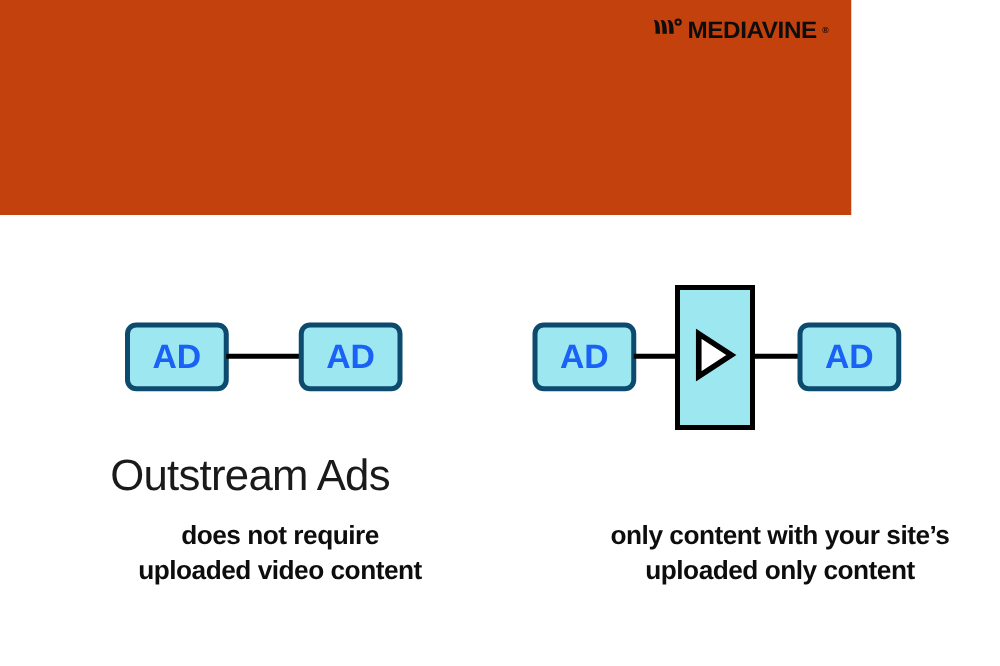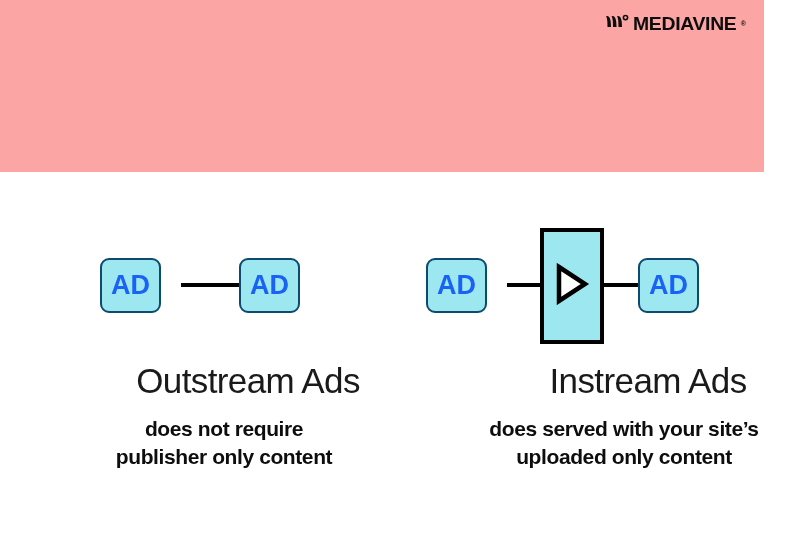--- a/index.html
+++ b/index.html
@@ -13,23 +13,23 @@
     font-family: "Liberation Sans", sans-serif;
     overflow: hidden;
     position: relative;
   }
 
   
   .header-band {
     position: absolute;
     left: 0;
     top: 0;
-    width: 764px;
+    width: 681px;
     height: 172px;
-    background: #fca5a5;
+    background: #c2410c;
   }
 
   .logo {
     position: absolute;
     right: 18px;
     top: 13px;
     display: flex;
     align-items: center;
     gap: 4px;
   }
@@ -104,24 +104,24 @@
     position: absolute;
     left: 0;
     top: 0;
     width: 100%;
     height: 200px;
   }
 
   
   .ad-box {
     position: absolute;
-    width: 61px;
+    width: 83px;
     height: 55px;
     background: #9ce7f0;
-    border: 2px solid #0c4a6e;
+    border: 4px solid #0c4a6e;
     border-radius: 9px;
     box-sizing: border-box;
     display: flex;
     align-items: center;
     justify-content: center;
   }
   .ad-label {
     font-family: "Liberation Sans", sans-serif;
     font-weight: 700;
     font-size: 27px;
@@ -156,21 +156,20 @@
     left: 0;
     top: 190px;
     width: 100%;
     text-align: center;
     font-family: "Liberation Sans", sans-serif;
     font-weight: 300;
     font-size: 35px;
     letter-spacing: -0.6px;
     color: #1a1a1a;
     line-height: 1.1;
-    padding-left: 48px;
   }
 
   .desc {
     position: absolute;
     left: 0;
     top: 243px;
     width: 100%;
     text-align: center;
     font-family: "Liberation Sans", sans-serif;
     font-weight: 700;
@@ -214,21 +213,21 @@
 
       <div class="ad-box" style="left:239px; top:86px;">
         <span class="ad-label">AD</span>
       </div>
     </div>
 
     <div class="caption">Outstream Ads</div>
 
     <div class="desc">
       <span>does not require</span>
-      <span>publisher only content</span>
+      <span>uploaded video content</span>
     </div>
   </div>
 
   <div class="panel panel-right">
 
     <div class="diagram">
       <div class="ad-box" style="left:26px; top:86px;">
         <span class="ad-label">AD</span>
       </div>
 
@@ -242,21 +241,20 @@
         </span>
       </div>
 
       <div class="connector" style="left:201px; top:111px; width:39px;"></div>
 
       <div class="ad-box" style="left:238px; top:86px;">
         <span class="ad-label">AD</span>
       </div>
     </div>
 
-    <div class="caption">Instream Ads</div>
 
     <div class="desc">
-      <span>does served with your site’s</span>
+      <span>only content with your site’s</span>
       <span>uploaded only content</span>
     </div>
   </div>
 
 </div>
 
 </body></html>

